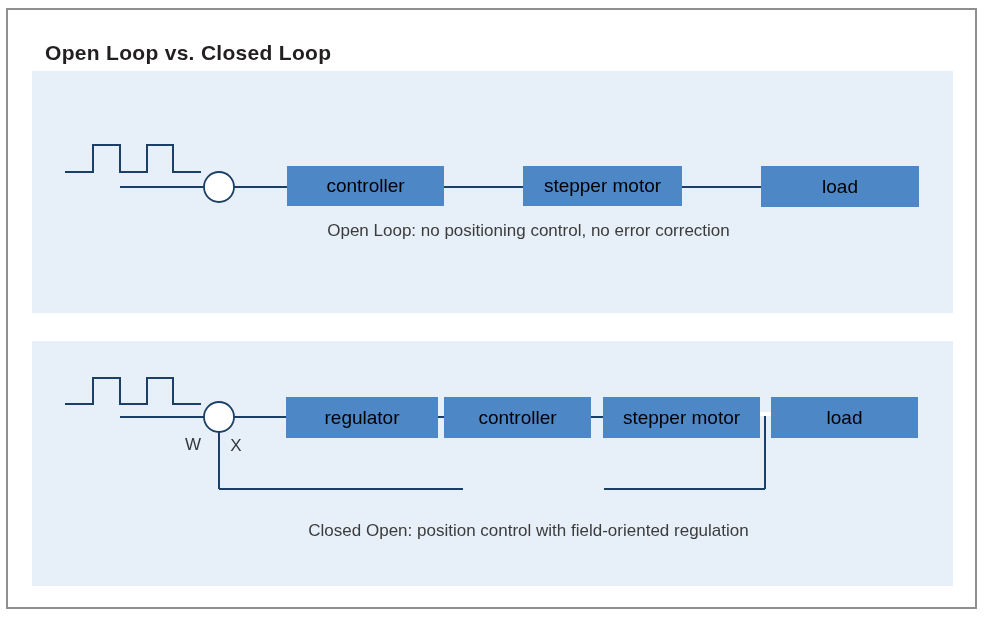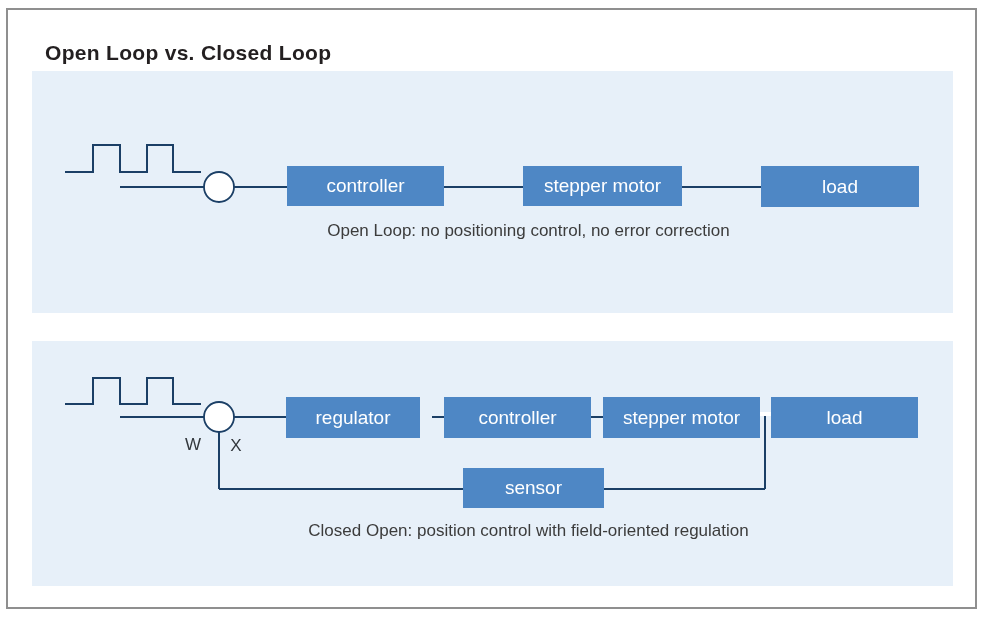--- a/index.html
+++ b/index.html
@@ -27,21 +27,21 @@
   }
   .panel-open{top:71px;height:242px;}
   .panel-closed{top:341px;height:245px;}
   .panel svg{position:absolute;left:0;top:0;}
   .ln{stroke:#1b3f66;stroke-width:2;fill:none;}
   .ln-white{stroke:#ffffff;stroke-width:4;fill:none;}
   .circ{stroke:#1b3f66;stroke-width:1.8;fill:#ffffff;}
   .block{
     position:absolute;
     background:#4e87c5;
-    color:#ffffff;
+    color:#000000;
     font-size:19px;
     text-align:center;
     display:flex;align-items:center;justify-content:center;
     box-sizing:border-box;
   }
   .caption{
     position:absolute;left:0;width:100%;
     text-align:center;
     font-size:17px;color:#3c3c3c;padding-left:36px;
   }
@@ -86,24 +86,23 @@
       <line class="ln" x1="400" y1="76" x2="412" y2="76"></line>
       <line class="ln" x1="559" y1="76" x2="571" y2="76"></line>
       <line class="ln-white" x1="727" y1="73" x2="740" y2="73"></line>
       <line class="ln" x1="733" y1="75" x2="733" y2="148"></line>
       <line class="ln" x1="572" y1="148" x2="733" y2="148"></line>
       <line class="ln" x1="187" y1="148" x2="431" y2="148"></line>
       <line class="ln" x1="187" y1="91" x2="187" y2="148"></line>
       <circle class="circ" cx="187" cy="76" r="15"></circle>
     </svg>
 
-    <div class="block" style="left:254px;top:56px;width:134px;height:41px;">regulator</div>
+    <div class="block" style="left:254px;top:56px;width:152px;height:41px;">regulator</div>
     <div class="block" style="left:412px;top:56px;width:147px;height:41px;">controller</div>
     <div class="block" style="left:571px;top:56px;width:157px;height:41px;">stepper motor</div>
     <div class="block" style="left:739px;top:56px;width:147px;height:41px;">load</div>
-    <div class="block" style="left:431px;top:127px;width:141px;height:40px;">sensor</div>
 
     <div class="sig-label" style="left:145px;top:94px;">W</div>
     <div class="sig-label" style="left:188px;top:95px;">X</div>
 
     <div class="caption cap-closed">Closed Open: position control with field-oriented regulation</div>
   </section>
 </div>
 
 </body></html>

